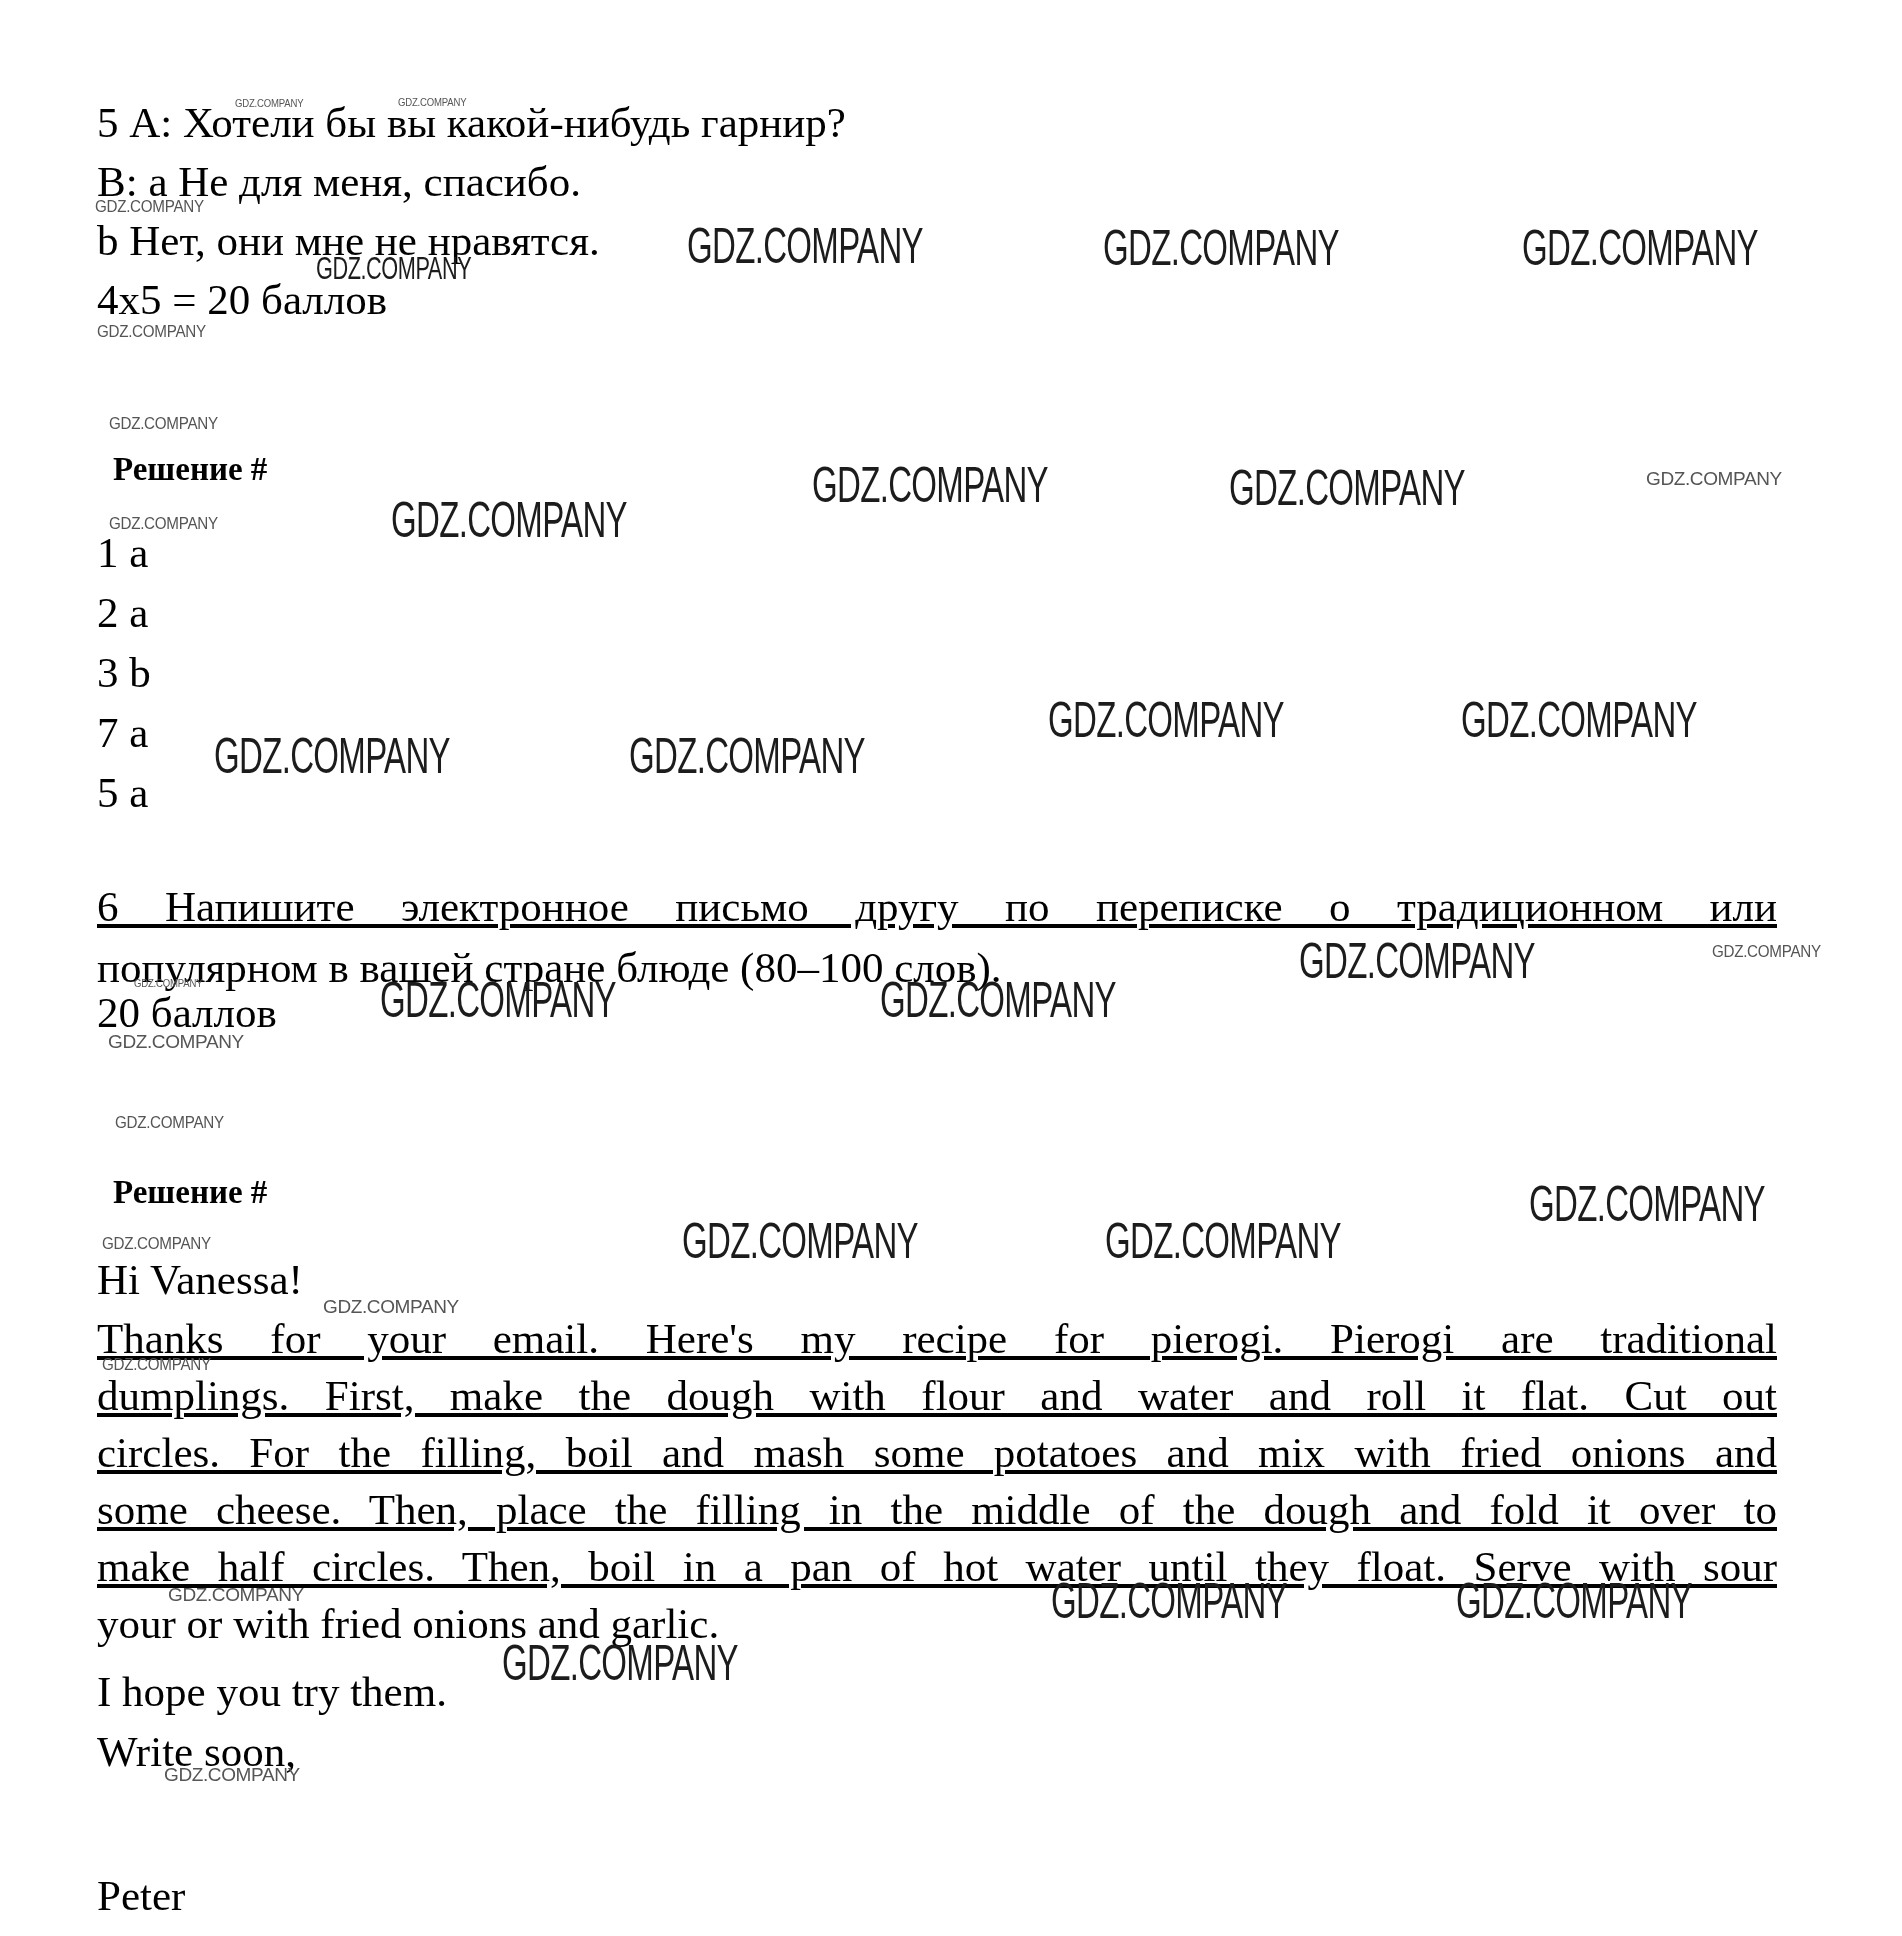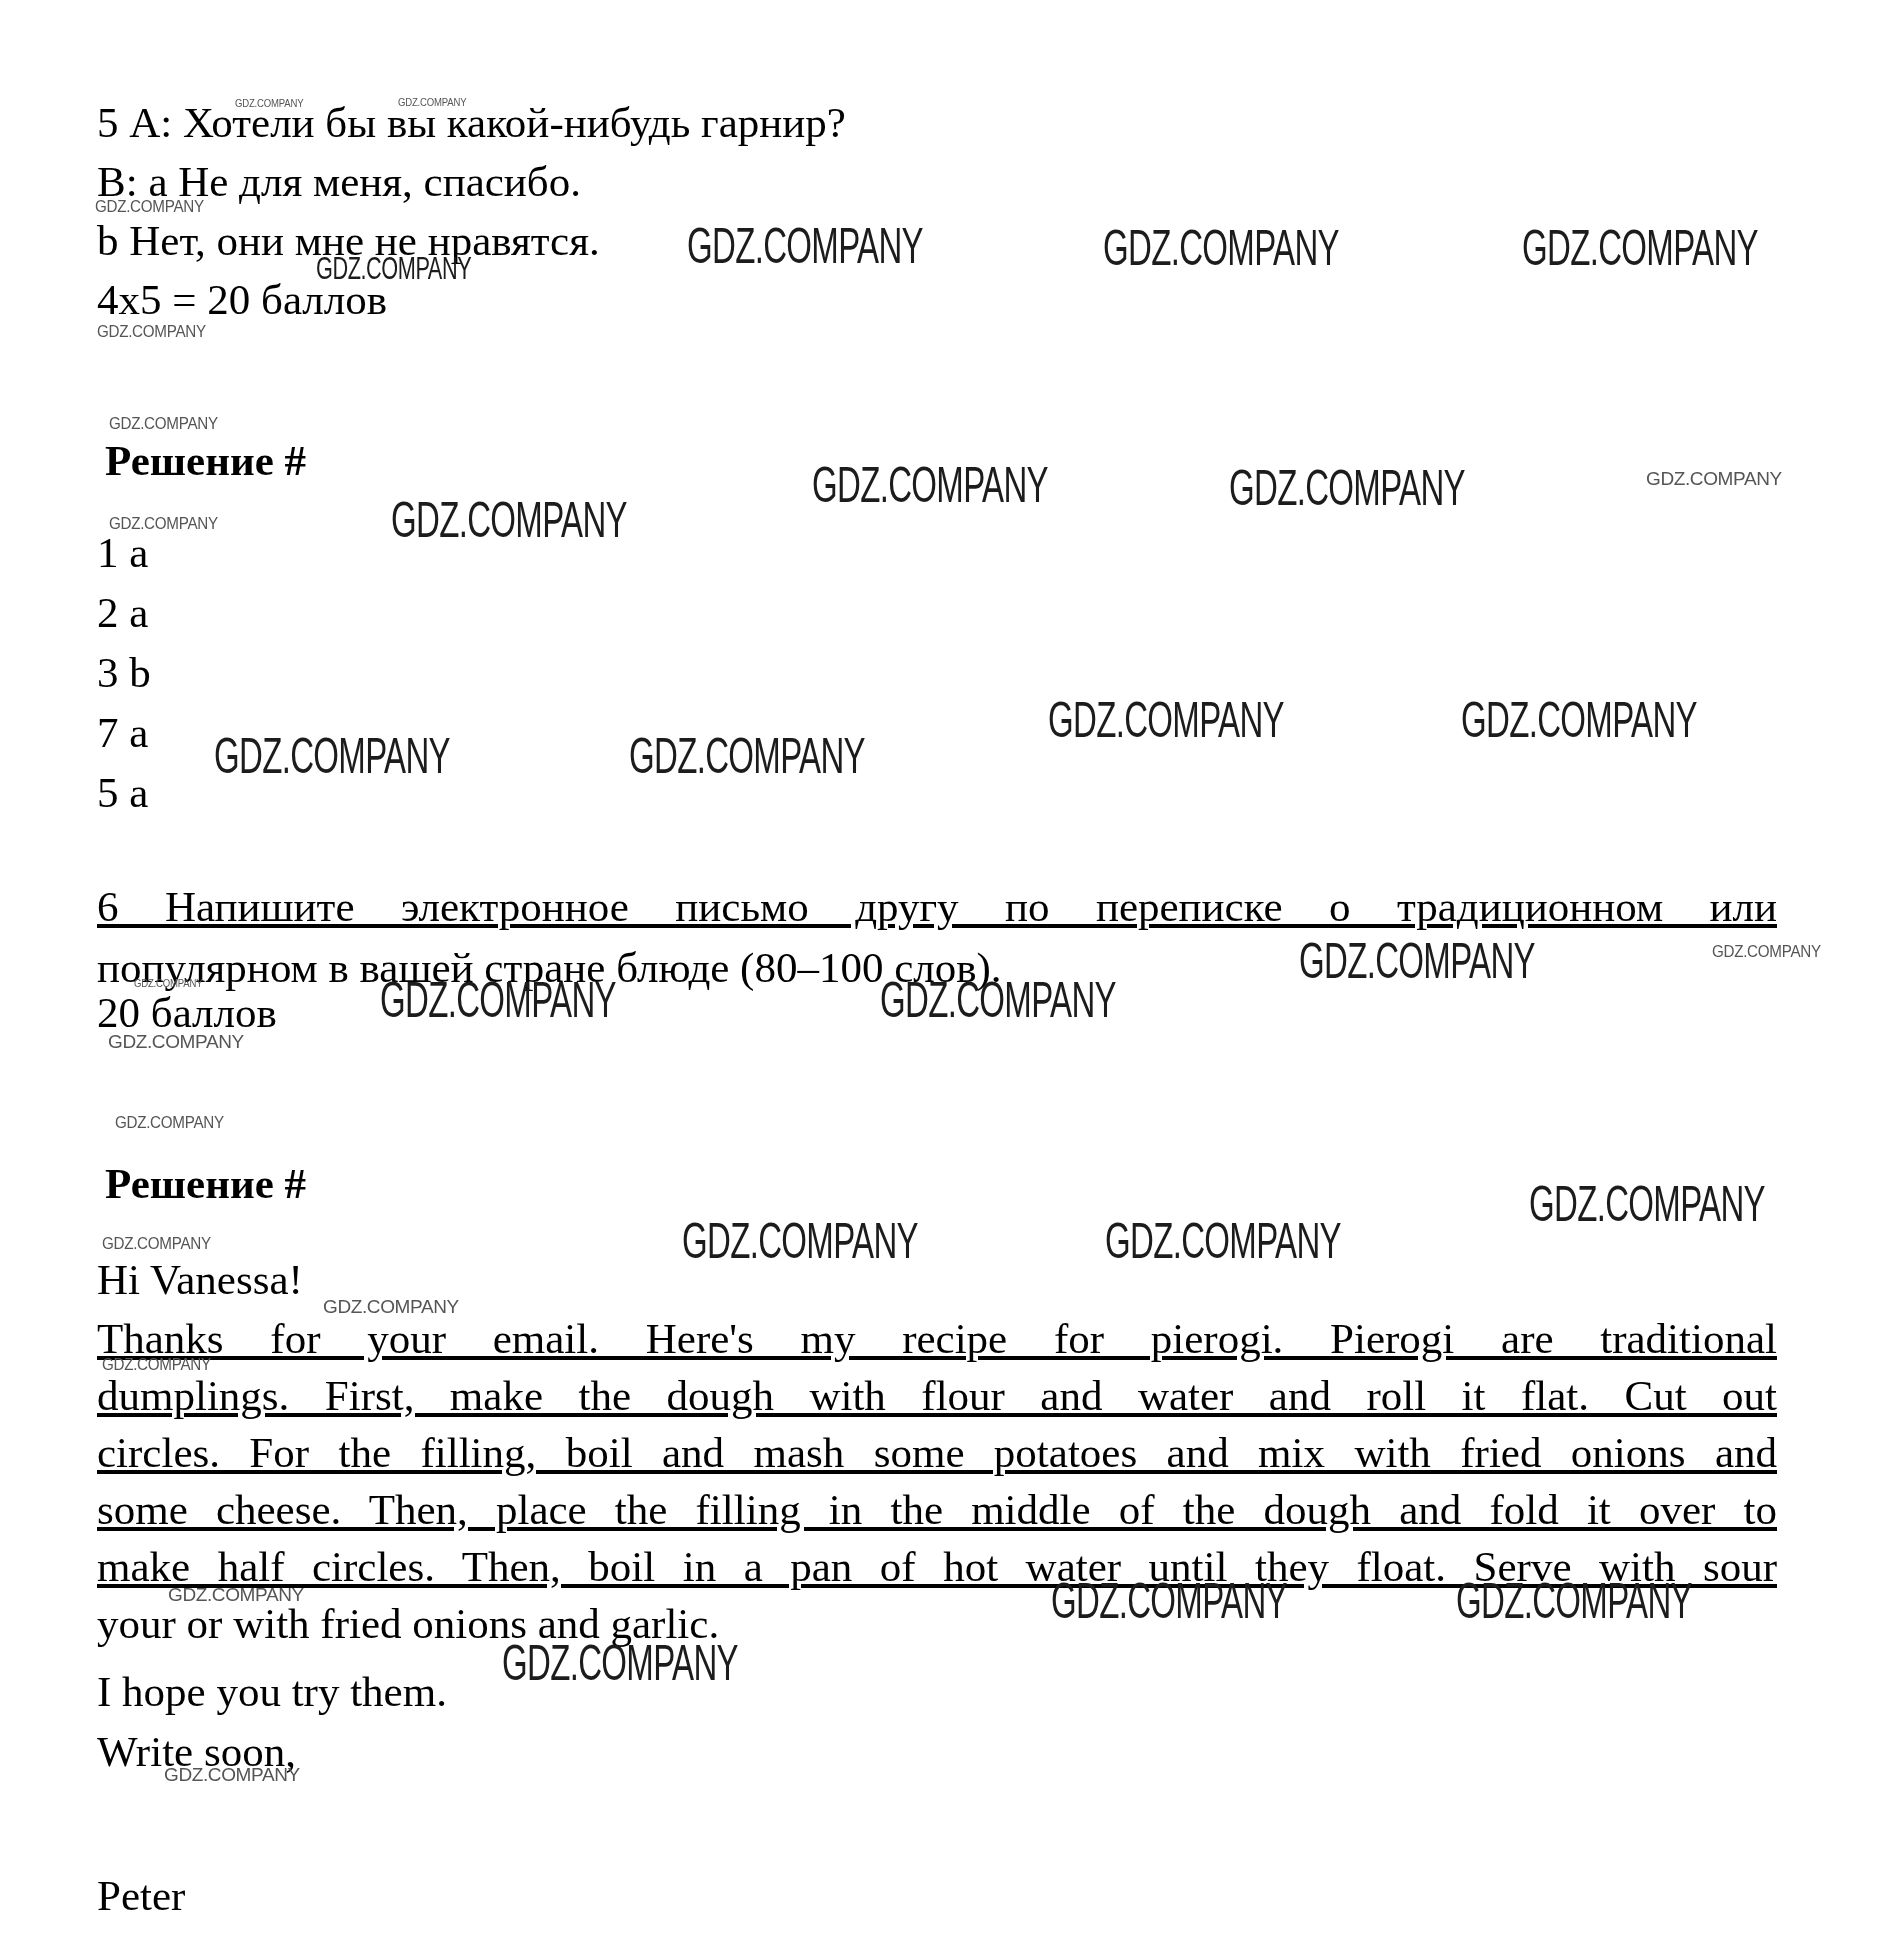--- a/index.html
+++ b/index.html
@@ -14,22 +14,22 @@
   }
   .abs { position: absolute; left: 97px; }
   .blk { width: 1680px; }
   .line { font-size: 43px; line-height: 59px; white-space: pre-wrap; }
   .task5 .line { line-height: 59px; }
   .answers .line { line-height: 60px; }
   .task6 .line { line-height: 61px; }
   .email-body .line { line-height: 57px; }
   .just { text-align: justify; text-align-last: justify; text-decoration: underline; }
   h2.heading {
-    margin: 8px;
-    font-size: 43px;
+    margin: 16px;
+    font-size: 33px;
     font-weight: bold;
     line-height: 52px;
     white-space: pre;
   }
   
   #wm-layer { position: absolute; inset: 0; pointer-events: none; }
   .wm {
     position: absolute;
     font-family: "Liberation Sans", sans-serif;
     line-height: 1;

